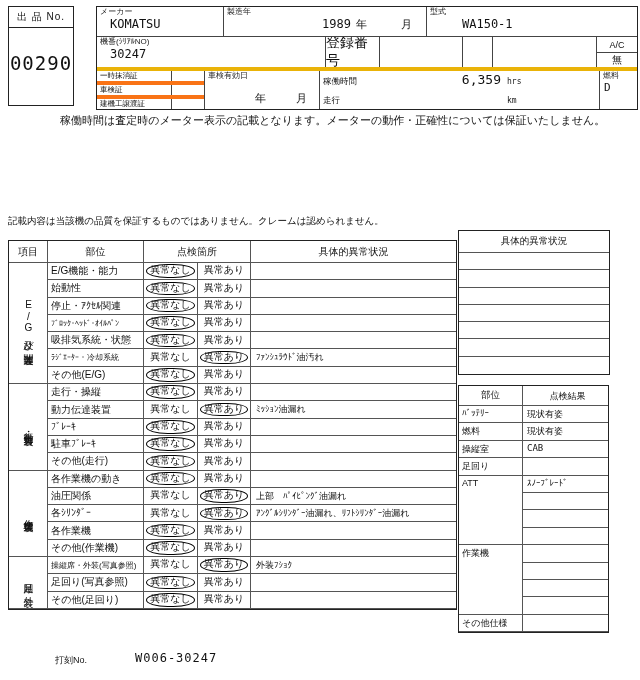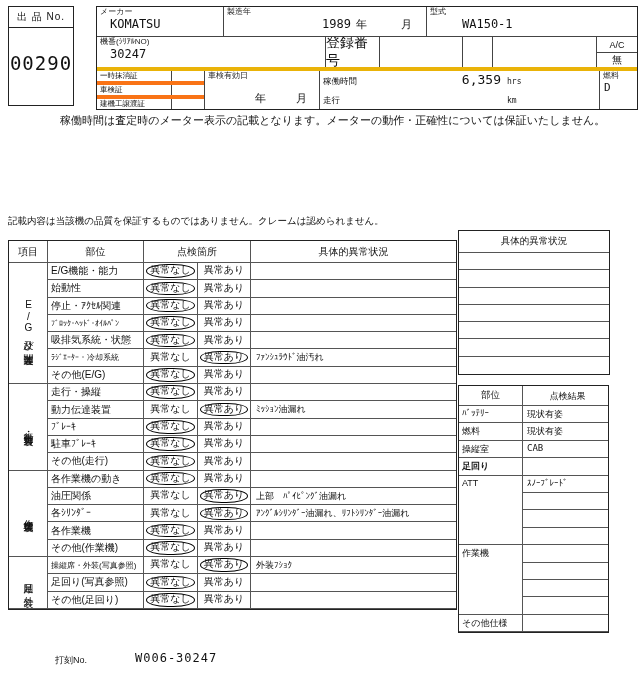--- a/index.html
+++ b/index.html
@@ -367,21 +367,21 @@
 
 <div id="result-table" class="abs">
   <div class="rcell hdr" style="grid-column:1;grid-row:1;">部位</div>
   <div class="rcell hdr gval" style="grid-column:2;grid-row:1;display:flex;">点検結果</div>
 <div class="rcell glabel" style="grid-area: 2 / 1 / span 1;">ﾊﾞｯﾃﾘｰ</div>
     <div class="rcell gval mono" style="grid-area: 2 / 2;">現状有姿</div>
     <div class="rcell glabel" style="grid-area: 3 / 1 / span 1;">燃料</div>
     <div class="rcell gval mono" style="grid-area: 3 / 2;">現状有姿</div>
     <div class="rcell glabel" style="grid-area: 4 / 1 / span 1;">操縦室</div>
     <div class="rcell gval mono" style="grid-area: 4 / 2;">CAB</div>
-    <div class="rcell glabel" style="grid-area: 5 / 1 / span 1; font-weight: bold;">足回り</div>
+    <div class="rcell glabel" style="grid-area: 5 / 1 / span 1;">足回り</div>
     <div class="rcell gval mono" style="grid-area: 5 / 2;"></div>
     <div class="rcell glabel" style="grid-area: 6 / 1 / span 4;">ATT</div>
     <div class="rcell gval mono" style="grid-area: 6 / 2;">ｽﾉｰﾌﾞﾚｰﾄﾞ</div>
     <div class="rcell gval mono" style="grid-area: 7 / 2;"></div>
     <div class="rcell gval mono" style="grid-area: 8 / 2;"></div>
     <div class="rcell gval mono" style="grid-area: 9 / 2;"></div>
     <div class="rcell glabel" style="grid-area: 10 / 1 / span 4;">作業機</div>
     <div class="rcell gval mono" style="grid-area: 10 / 2; margin-top: 15px;">PIP</div>
     <div class="rcell gval mono" style="grid-area: 11 / 2;"></div>
     <div class="rcell gval mono" style="grid-area: 12 / 2;"></div>

